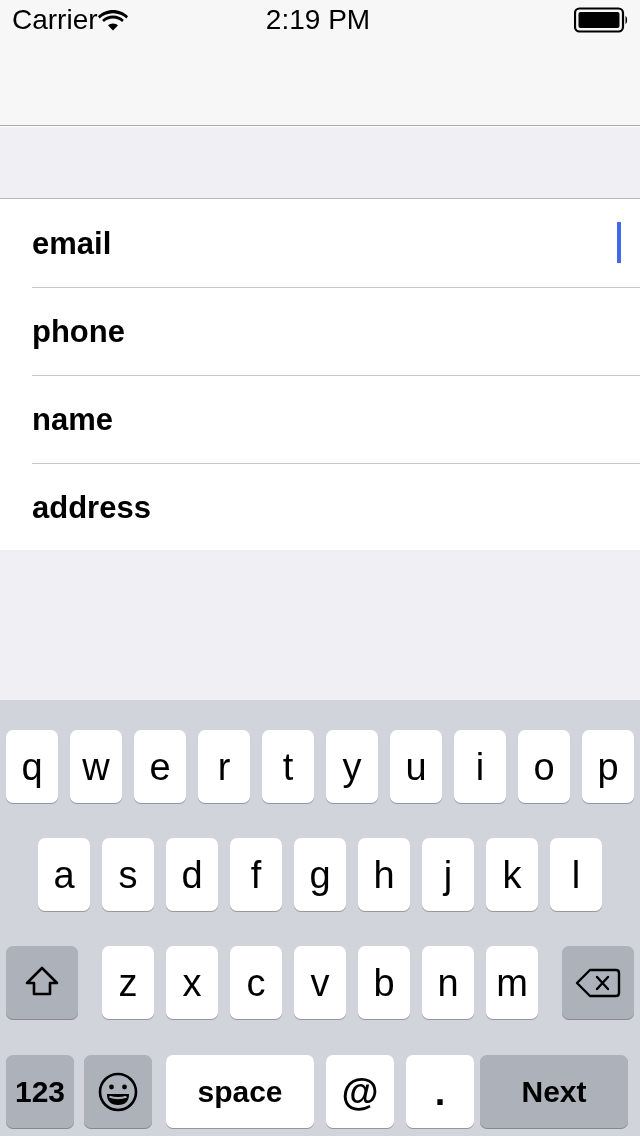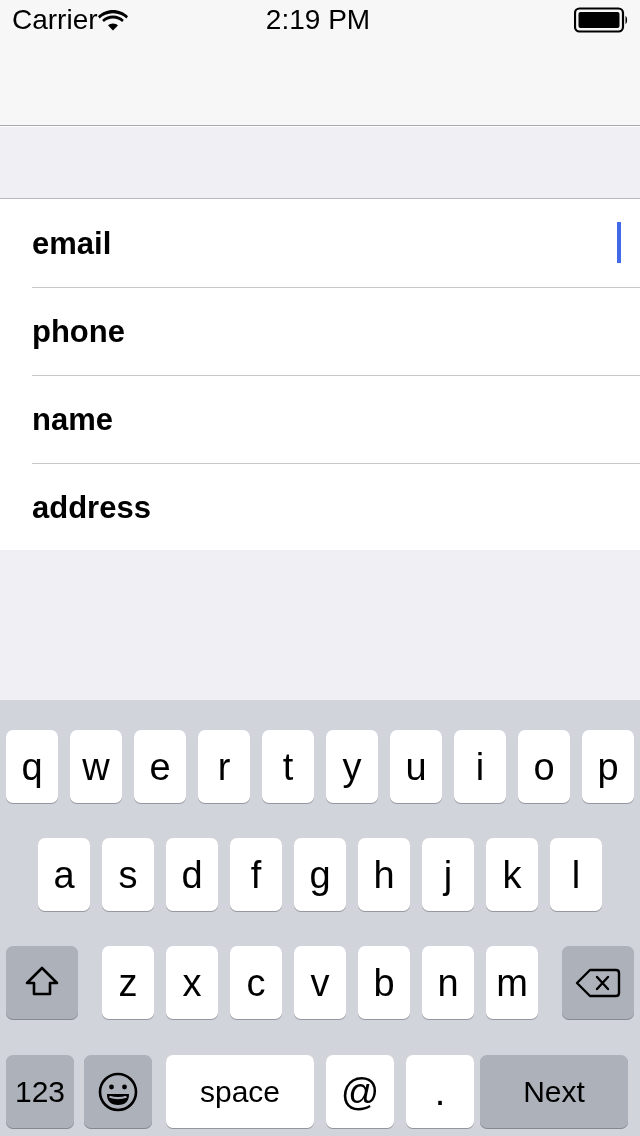--- a/index.html
+++ b/index.html
@@ -142,21 +142,21 @@
   }
   .kb-row {
     position: absolute;
     left: 0;
     width: 640px;
     height: 73px;
   }
   .kb-row-1 { top: 30px; }
   .kb-row-2 { top: 138px; }
   .kb-row-3 { top: 246px; }
-  .kb-row-4 { top: 355px; }
+  .kb-row-4 { top: 355px; font-weight: bold; }
 
   .key {
     position: absolute;
     top: 0;
     height: 73px;
     border-radius: 7px;
     background: #FFFFFF;
     box-shadow: 0 1px 0 rgba(136,139,146,0.85);
     display: flex;
     align-items: center;

